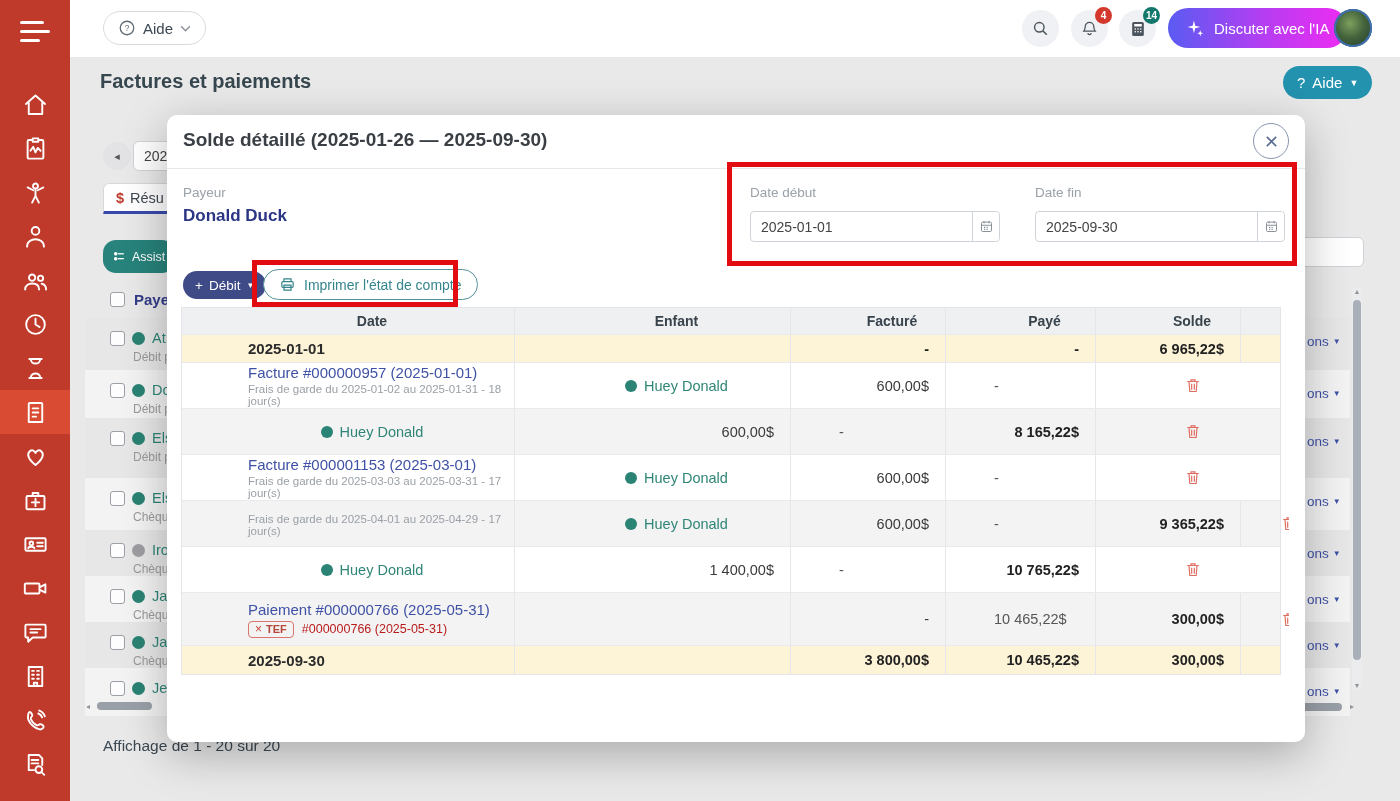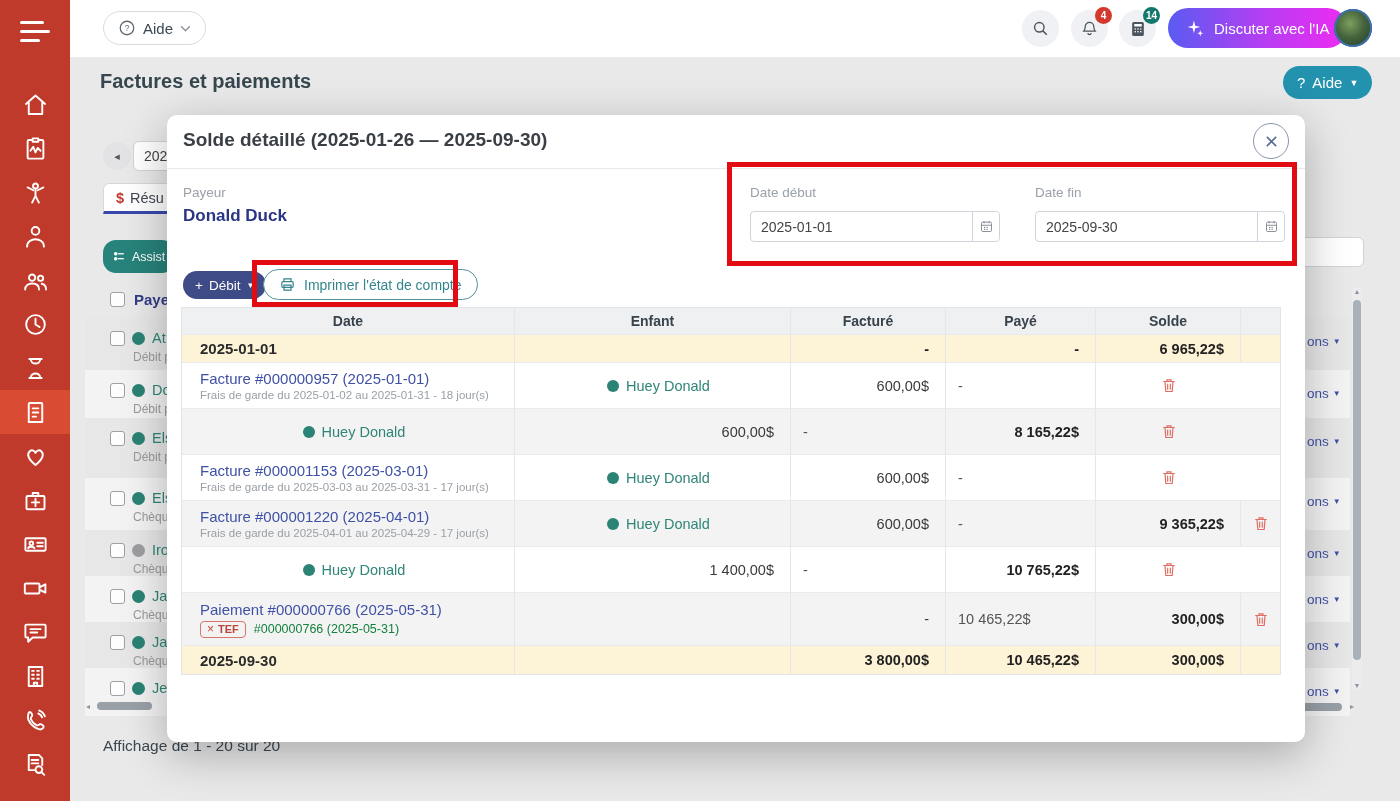--- a/index.html
+++ b/index.html
@@ -91,42 +91,42 @@
   .btn-create{position:absolute;left:16px;top:156px;height:28px;padding:0 12px;border-radius:14px;background:#3e4b86;
               color:#fff;font-size:13.5px;display:flex;align-items:center;gap:6px;cursor:pointer;}
   .btn-create .car{font-size:8px;}
   .btn-print{position:absolute;left:96px;top:154px;height:31px;padding:0 15px;border:1px solid #55929b;border-radius:16px;
              background:#fff;color:#35858d;font-size:14px;display:flex;align-items:center;gap:8px;cursor:pointer;}
 
   
   .stable{position:absolute;left:14px;top:192px;width:1100px;border:1px solid #e2e4e7;}
   .srow{display:grid;grid-template-columns:333px 276px 155px 150px 145px 39px;border-bottom:1px solid #e9eaec;}
   .srow:last-child{border-bottom:none;}
-  .srow>div{border-right:1px solid #e4e6e9;display:flex;flex-direction:column;justify-content:center;overflow:hidden;}
+  .srow>div{border-right:1px solid #e4e6e9;display:flex;flex-direction:column;justify-content:center;overflow:hidden;padding-left:48px;}
   .srow>div:last-child{border-right:none;}
   .shead{height:27px;background:#eef0f2;}
   .shead>div{font-size:14px;font-weight:bold;color:#39434c;align-items:center;}
   .r-summary{height:28px;background:#fdf3d7;}
   .r-invoice{height:46px;}
   .r-payment{height:53px;}
   .sum-date{padding-left:18px;font-size:15px;font-weight:bold;color:#2b2b2b;}
   .inv-title{padding-left:18px;font-size:15px;color:#3f51a5;cursor:pointer;}
   .inv-sub{padding:2px 0 0 18px;font-size:11.5px;color:#9aa0a6;}
   .child-cell{flex-direction:row !important;align-items:center;gap:7px;padding-left:12px;}
   .child-cell .dot{width:12px;height:12px;border-radius:50%;background:#2a8374;}
   .child-cell .cn{font-size:14.5px;color:#2f8577;cursor:pointer;}
   .num-r{align-items:flex-end !important;padding-right:16px;font-size:14.5px;color:#3a3a3a;}
   .num-l{align-items:flex-start !important;padding-left:12px;font-size:14.5px;color:#555;}
   .bold{font-weight:bold;color:#222;}
   .trash-cell{align-items:center !important;cursor:pointer;}
   .tef-line{display:flex;align-items:center;gap:8px;padding:3px 0 0 18px;}
   .tef-badge{display:inline-flex;align-items:center;gap:4px;border:1px solid #d9756a;border-radius:4px;
              padding:0 6px;height:17px;font-size:11px;font-weight:bold;color:#b5473a;}
   .tef-badge .x{color:#cc4437;font-weight:normal;font-size:12px;}
-  .tef-ref{font-size:12.5px;color:#15803d;}
+  .tef-ref{font-size:12.5px;color:#b91c1c;}
 
   
   .anno{position:absolute;border:5px solid #e30b12;z-index:60;pointer-events:none;}
 </style>
 </head>
 <body>
 
 <div id="app">
 
   <div class="sidebar">
@@ -532,21 +532,20 @@
                   <path d="M4 6 H20"></path>
                   <path d="M9 6 V3.5 H15 V6"></path>
                   <path d="M6 6 L7.2 21 H16.8 L18 6"></path>
                   <path d="M10 10 V17.5 M14 10 V17.5"></path>
                 </g>
               </svg>
             </div>
           </div>
           <div class="srow r-invoice" style="background: rgb(243, 243, 244);">
             <div>
-              <span class="inv-title">Facture #000001220 (2025-04-01)</span>
               <span class="inv-sub">Frais de garde du 2025-04-01 au 2025-04-29 - 17 jour(s)</span>
             </div>
             <div class="child-cell">
               <span class="dot"></span>
               <span class="cn">Huey Donald</span>
             </div>
             <div class="num-r">600,00$</div>
             <div class="num-l">-</div>
             <div class="num-r bold">9 365,22$</div>
             <div class="trash-cell">

